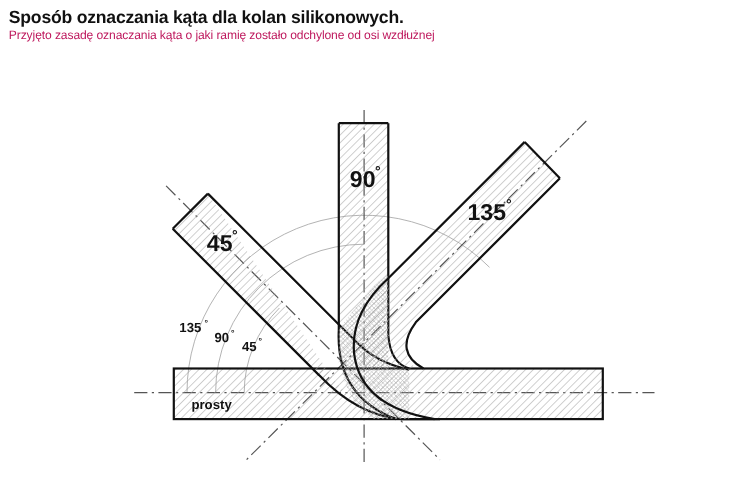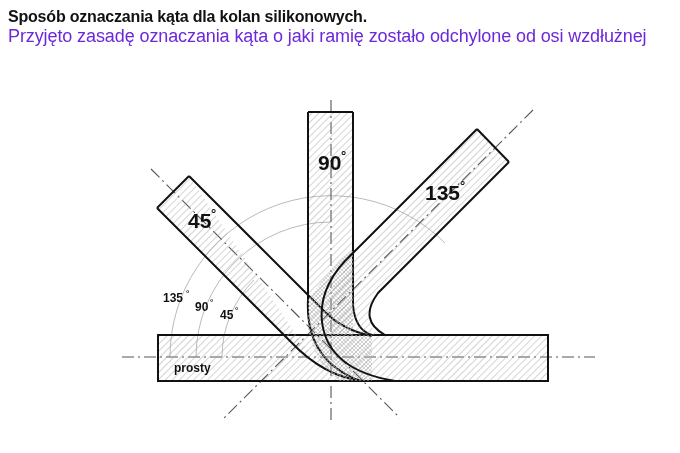--- a/index.html
+++ b/index.html
@@ -1,18 +1,18 @@
 <!DOCTYPE html>
 <html><head>
 <meta charset="utf-8">
 <style>
   html, body { margin: 0; padding: 0; background: #ffffff; }
   body { width: 680px; height: 453px; position: relative; overflow: hidden; font-family: "Liberation Sans", sans-serif; }
   .title { position: absolute; left: 8px; top: 8px; font-size: 16px; font-weight: bold; color: #111; letter-spacing: -0.2px; text-align: center; }
-  .subtitle { position: absolute; left: 8px; top: 26px; font-size: 18px; color: #6d28d9; letter-spacing: -0.1px; }
+  .subtitle { position: absolute; left: 8px; top: 26px; font-size: 11px; color: #be185d; letter-spacing: -0.1px; }
   svg { position: absolute; left: 0; top: 0; }
   .lbl-big { font-family: "Liberation Sans", sans-serif; font-weight: bold; font-size: 21px; fill: #111; }
   .lbl-small { font-family: "Liberation Sans", sans-serif; font-weight: bold; font-size: 12px; fill: #111; }
   .deg-big { font-family: "Liberation Sans", sans-serif; font-weight: bold; font-size: 13px; fill: #111; }
   .deg-small { font-family: "Liberation Sans", sans-serif; font-weight: bold; font-size: 8px; fill: #111; }
 </style>
 </head>
 <body>
 
 <div class="title">Sposób oznaczania kąta dla kolan silikonowych.</div>

